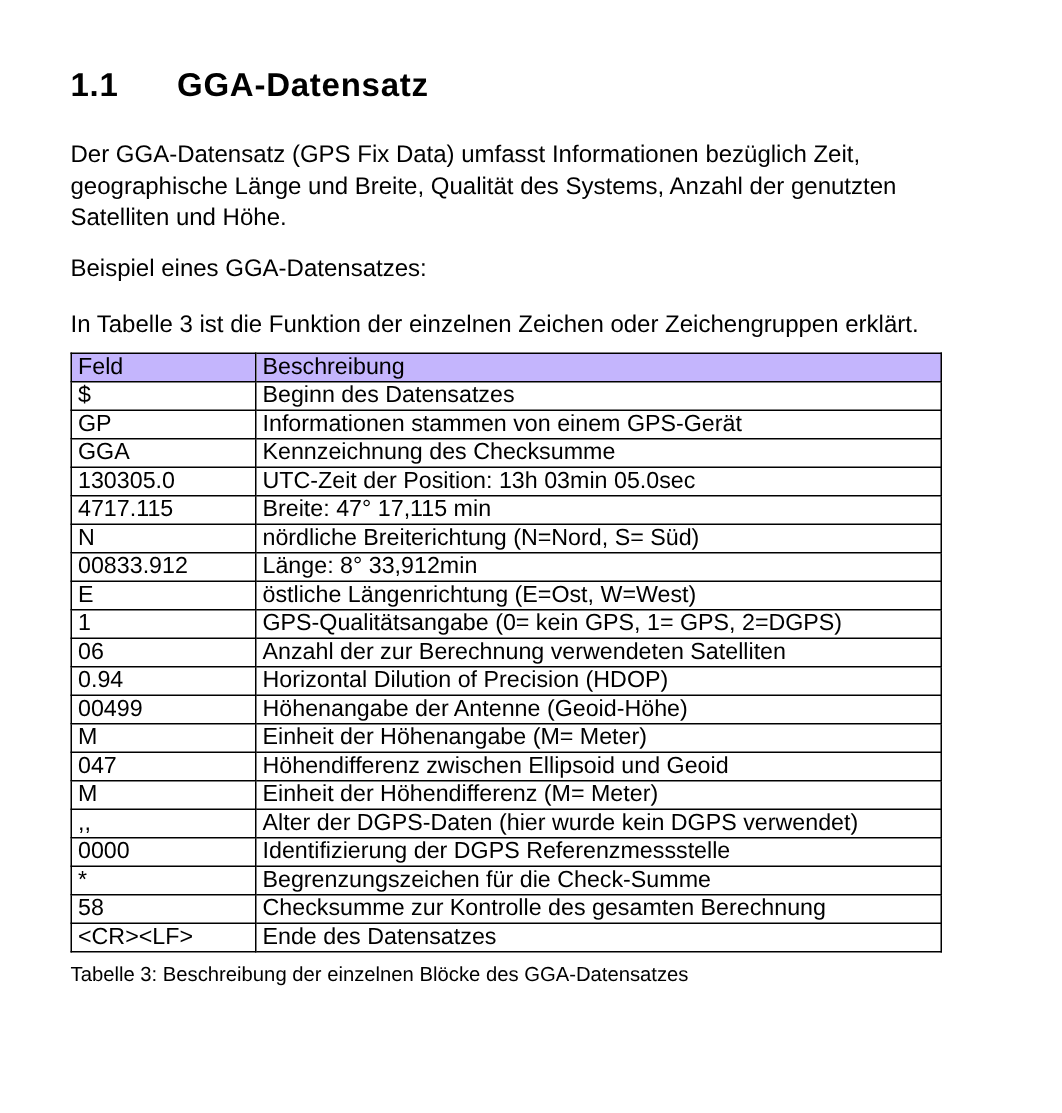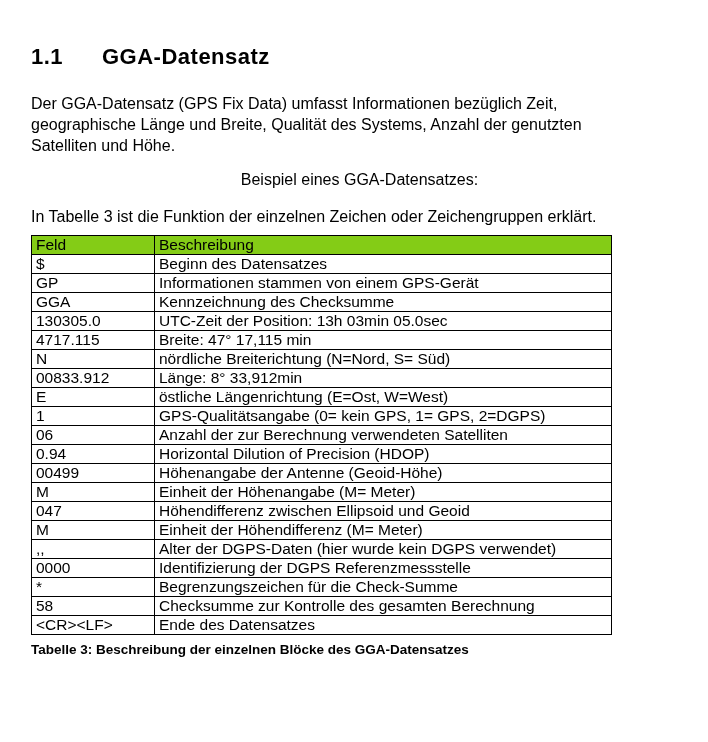--- a/index.html
+++ b/index.html
@@ -11,21 +11,21 @@
     width: 708px;
     height: 742px;
     overflow: hidden;
     font-family: "Liberation Sans", sans-serif;
     color: #000000;
   }
   .page {
     box-sizing: border-box;
     width: 708px;
     height: 742px;
-    padding-left: 31px;
+    padding-left: 47px;
     padding-right: 20px;
   }
   .section-heading {
     display: flex;
     margin: 0;
     padding-top: 44px;
     font-size: 22px;
     font-weight: bold;
     letter-spacing: 0.5px;
     line-height: 25px;
@@ -40,21 +40,20 @@
     font-size: 16px;
     line-height: 21px;
   }
   .example-block {
     margin-top: 13px;
     font-size: 16px;
     line-height: 21px;
   }
   .example-label {
     margin: 0;
-    text-align: center;
   }
   .example-value {
     margin: 0;
     width: 607px;
     word-break: break-all;
   }
   .table-note {
     margin: 16px 0 0 0;
     width: 660px;
     font-size: 16px;
@@ -75,26 +74,26 @@
     font-weight: normal;
     text-align: left;
     vertical-align: middle;
     height: 18px;
     line-height: 18px;
     padding: 0 2px 0 4px;
     white-space: nowrap;
     overflow: hidden;
   }
   table.gga-table thead th {
-    background: #84cc16;
+    background: #c4b5fd;
   }
   .table-caption {
     margin: 6px 0 0 0;
     font-size: 13.5px;
-    font-weight: bold;
+    font-weight: normal;
     line-height: 17px;
   }
 </style>
 </head>
 <body>
 
 <div class="page">
 
   <h1 class="section-heading">
     <span class="heading-number">1.1</span>

